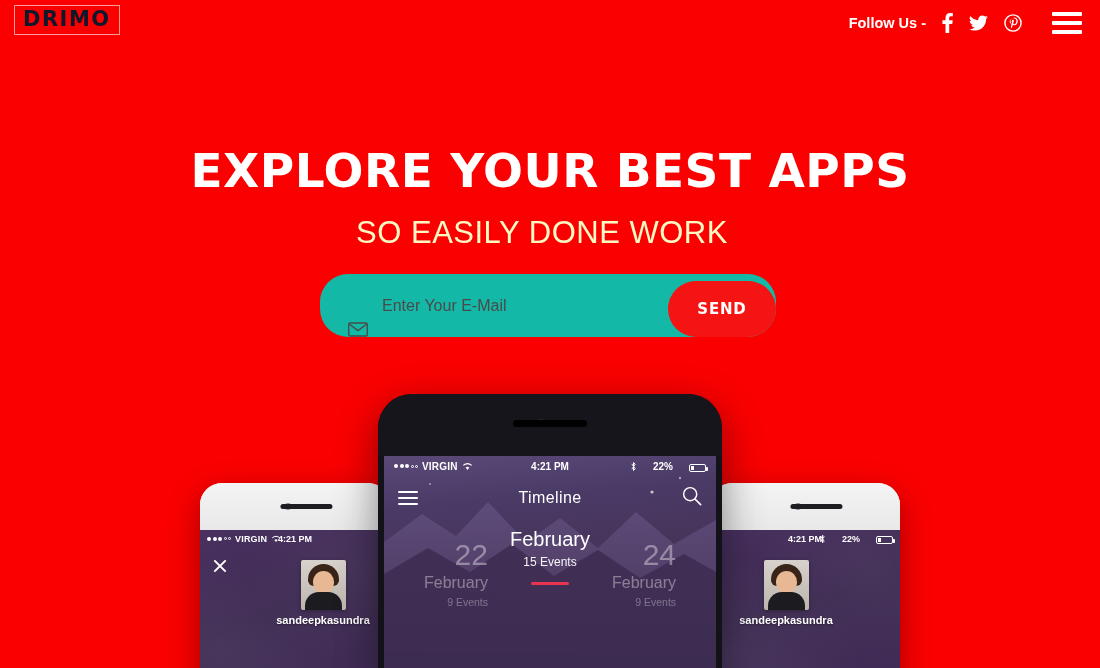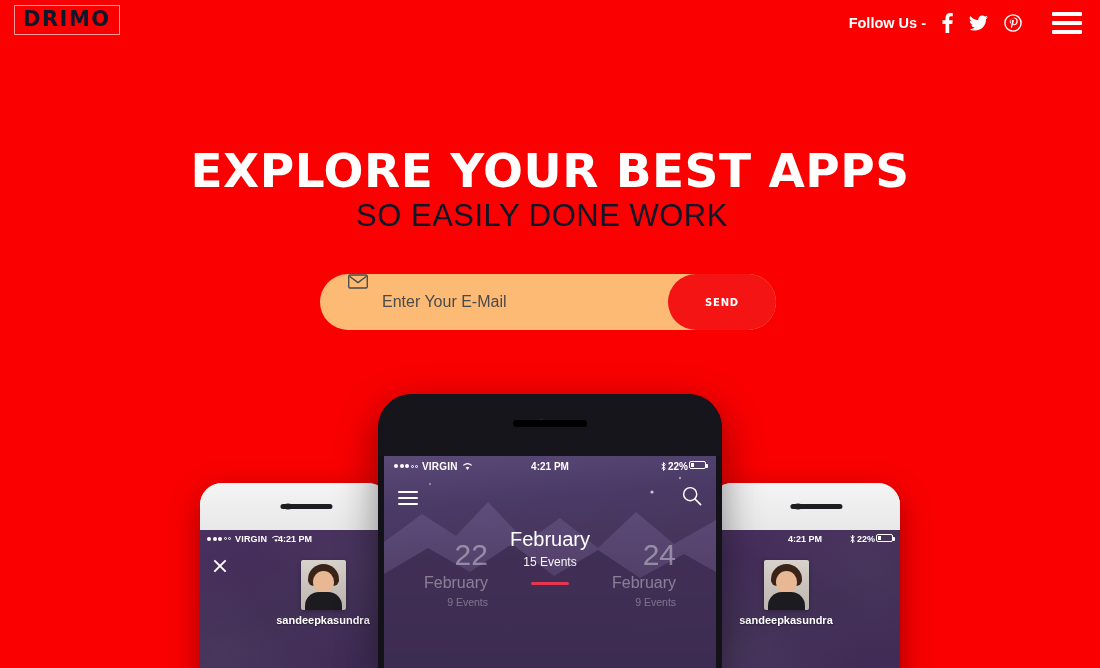--- a/index.html
+++ b/index.html
@@ -72,56 +72,56 @@
   .headline {
     position: absolute; top: 145px; left: 0; width: 1100px;
     color: #ffffff;
     font-size: 47px;
     font-weight: bold;
     letter-spacing: 0.5px;
     font-family: "DejaVu Sans", sans-serif;
     line-height: 1.1;
   }
   .subhead {
-    position: absolute; top: 198px; left: 0; width: 1084px;
-    color: #0f172a;
+    position: absolute; top: 215px; left: 0; width: 1084px;
+    color: #fef9c3;
     font-size: 31px;
     font-weight: normal;
     letter-spacing: 0.5px;
     font-family: "Liberation Sans", sans-serif;
   }
 
   
   .signup {
     position: absolute; top: 274px; left: 320px;
-    width: 456px; height: 56px;
-    background: #fdba74;
+    width: 456px; height: 63px;
+    background: #14b8a6;
     border-radius: 28px;
-    display: flex; align-items: flex-start;
+    display: flex; align-items: flex-end;
   }
   .mail-icon {
     margin-left: 28px; margin-right: 14px;
     display: flex; align-items: center;
   }
   .email-input {
     flex: 1;
     border: none; outline: none; background: transparent;
     font-size: 16px;
     color: #3a3a3a;
     font-family: "Liberation Sans", sans-serif;
     height: 100%;
   }
   .email-input::placeholder { color: #4a4a4a; opacity: 1; }
   .send-btn {
     width: 108px; height: 56px;
     background: #f51414;
     border: none;
     border-radius: 28px;
     color: #ffffff;
-    font-size: 10px;
+    font-size: 15px;
     font-weight: bold;
     letter-spacing: 0.8px;
     cursor: pointer;
     font-family: "DejaVu Sans", sans-serif;
   }
 
   
   .phones { position: absolute; top: 0; left: 0; width: 1100px; height: 668px; }
 
   .phone-side {
@@ -170,21 +170,21 @@
     padding: 0 7px;
     font-size: 9px; color: #ffffff;
     font-family: "Liberation Sans", sans-serif;
   }
   .status-left { display: flex; align-items: center; gap: 4px; }
   .dots { display: flex; gap: 1.5px; align-items: center; }
   .dot { width: 4px; height: 4px; border-radius: 50%; background: #ffffff; }
   .dot.open { background: transparent; border: 1px solid #ffffff; width: 3px; height: 3px; }
   .carrier { font-weight: bold; font-size: 9px; letter-spacing: 0.2px; }
   .status-mid { position: absolute; left: 0; width: 100%; text-align: center; font-weight: bold; font-size: 9px; }
-  .status-right { margin-left: auto; display: flex; align-items: flex-start; gap: 1px; font-weight: bold; font-size: 9px; }
+  .status-right { margin-left: auto; display: flex; align-items: flex-end; gap: 16px; font-weight: bold; font-size: 9px; }
   .batt {
     width: 17px; height: 8px; border: 1px solid #ffffff; border-radius: 2px;
     position: relative; display: inline-block;
   }
   .batt::after {
     content: ""; position: absolute; right: -3px; top: 2px;
     width: 2px; height: 4px; background: #ffffff; border-radius: 0 1px 1px 0;
   }
   .batt i { position: absolute; left: 1px; top: 1px; height: 4px; width: 22%; background: #ffffff; display: block; }
 
@@ -473,20 +473,21 @@
               </span>
           </span>
         </div>
 
         <div class="appbar">
           <div class="appbar-burger">
             <span></span>
               <span></span>
               <span></span>
           </div>
+          <div class="appbar-title">Timeline</div>
           <div class="appbar-search">
             <svg width="20" height="20" viewBox="0 0 22 22" aria-hidden="true">
               <circle cx="9" cy="9" r="7.2" fill="none" stroke="#ffffff" stroke-width="1.6"></circle>
               <path d="M14.4 14.4 20.5 20.5" stroke="#ffffff" stroke-width="1.7" stroke-linecap="round"></path>
             </svg>
           </div>
         </div>
 
         <div class="dates">
           <div class="date-col date-side date-left">

